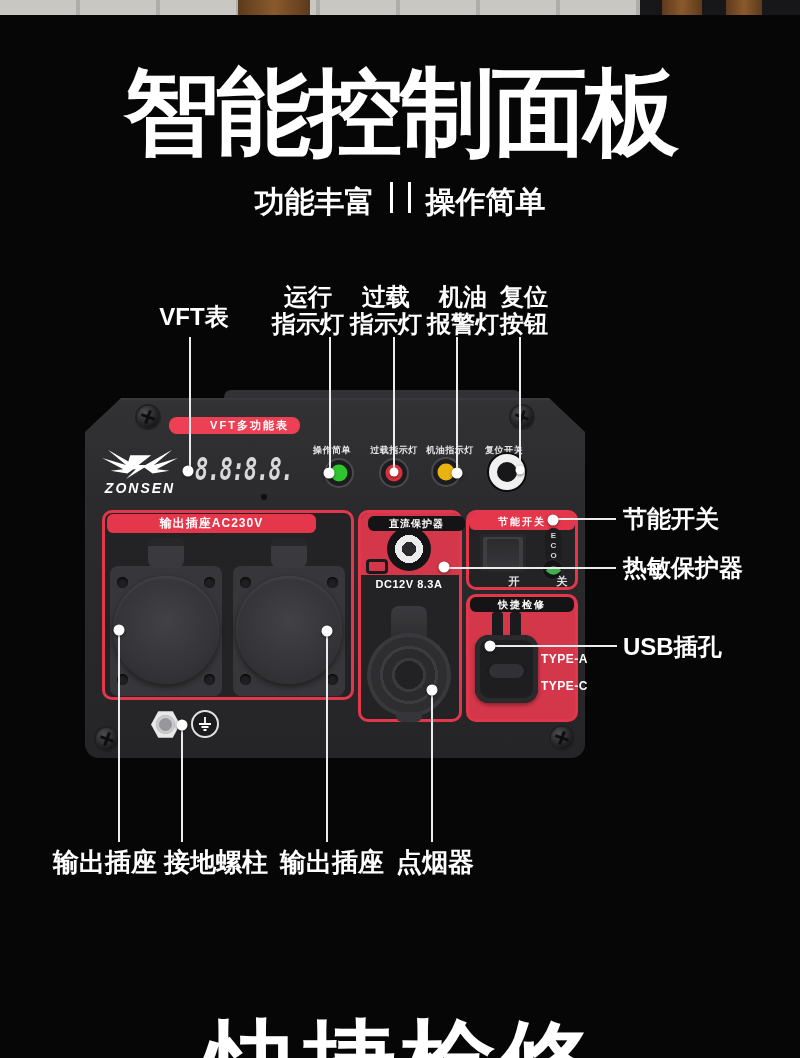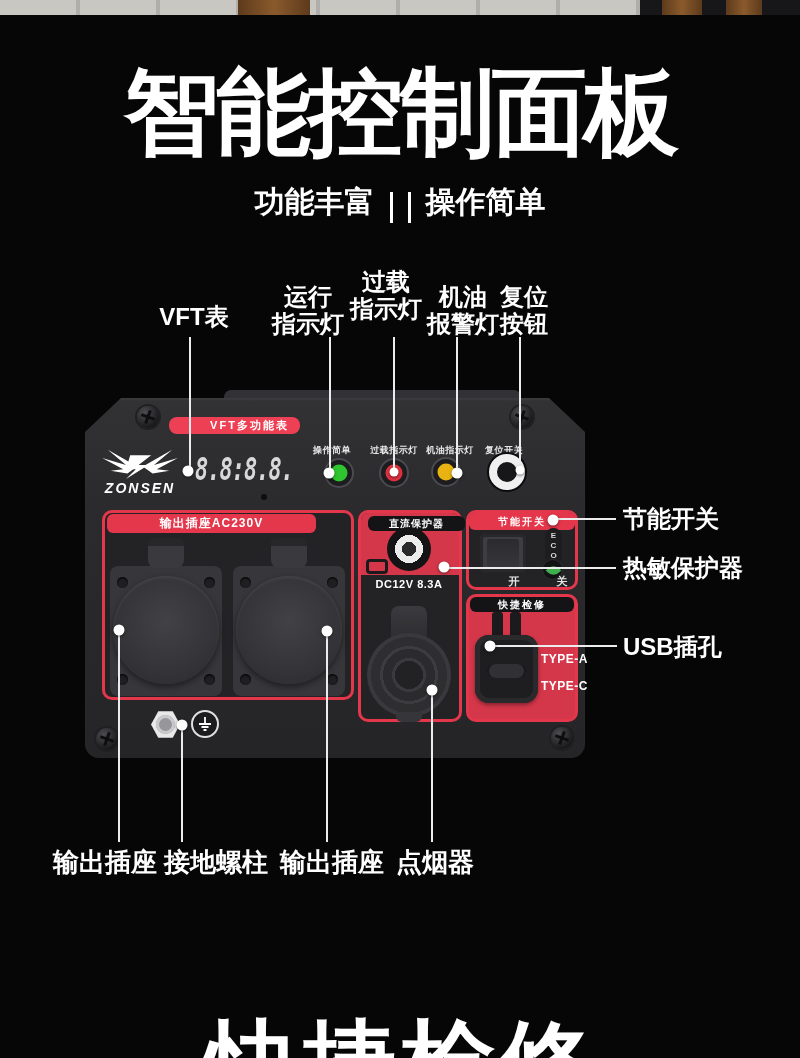--- a/index.html
+++ b/index.html
@@ -9,21 +9,21 @@
 
   
   .strip{left:0;top:0;width:800px;height:15px;overflow:hidden;
          background:repeating-linear-gradient(90deg,#c9c7c2 0 76px,#b0aeaa 76px 80px);}
   .strip .leg{top:0;height:15px;background:linear-gradient(90deg,#5d3a1c,#8a5a2c,#5d3a1c);}
   .strip .dark-mass{top:0;left:640px;width:160px;height:15px;background:#17171a;}
 
   
   .title{left:0;right:0;top:50px;text-align:center;font-size:95px;font-weight:900;
          letter-spacing:-3px;color:#fff;white-space:nowrap;}
-  .subtitle{left:0;right:0;top:182px;display:flex;justify-content:center;align-items:flex-end;
+  .subtitle{left:0;right:0;top:182px;display:flex;justify-content:center;align-items:flex-start;
             gap:15px;font-size:30px;font-weight:700;color:#fff;position:absolute;}
   .subtitle span{position:static;}
   .subtitle .sep{width:3px;height:31px;background:#fff;display:inline-block;}
   .footer-title{left:0;right:0;top:1002px;text-align:center;font-size:95px;font-weight:900;
                 letter-spacing:2px;color:#fff;white-space:nowrap;}
 
   
   .co-top{transform:translateX(-50%);text-align:center;font-size:24px;font-weight:700;
           line-height:27px;color:#fff;white-space:nowrap;}
   .co-right{left:623px;transform:translateY(-50%);font-size:24px;font-weight:700;color:#fff;white-space:nowrap;}
@@ -150,21 +150,21 @@
     <span>操作简单</span>
   </div>
 
   <div class="co-top" style="left:194px;top:303px">
     <div style="position:static">VFT表</div>
   </div>
   <div class="co-top" style="left:308px;top:283px">
     <div style="position:static">运行</div>
     <div style="position:static">指示灯</div>
   </div>
-  <div class="co-top" style="left:386px;top:268px">
+  <div class="co-top" style="left:386px;top:283px">
     <div style="position:static">过载</div>
     <div style="position:static">指示灯</div>
   </div>
   <div class="co-top" style="left:463px;top:283px">
     <div style="position:static">机油</div>
     <div style="position:static">报警灯</div>
   </div>
   <div class="co-top" style="left:524px;top:283px">
     <div style="position:static">复位</div>
     <div style="position:static">按钮</div>

